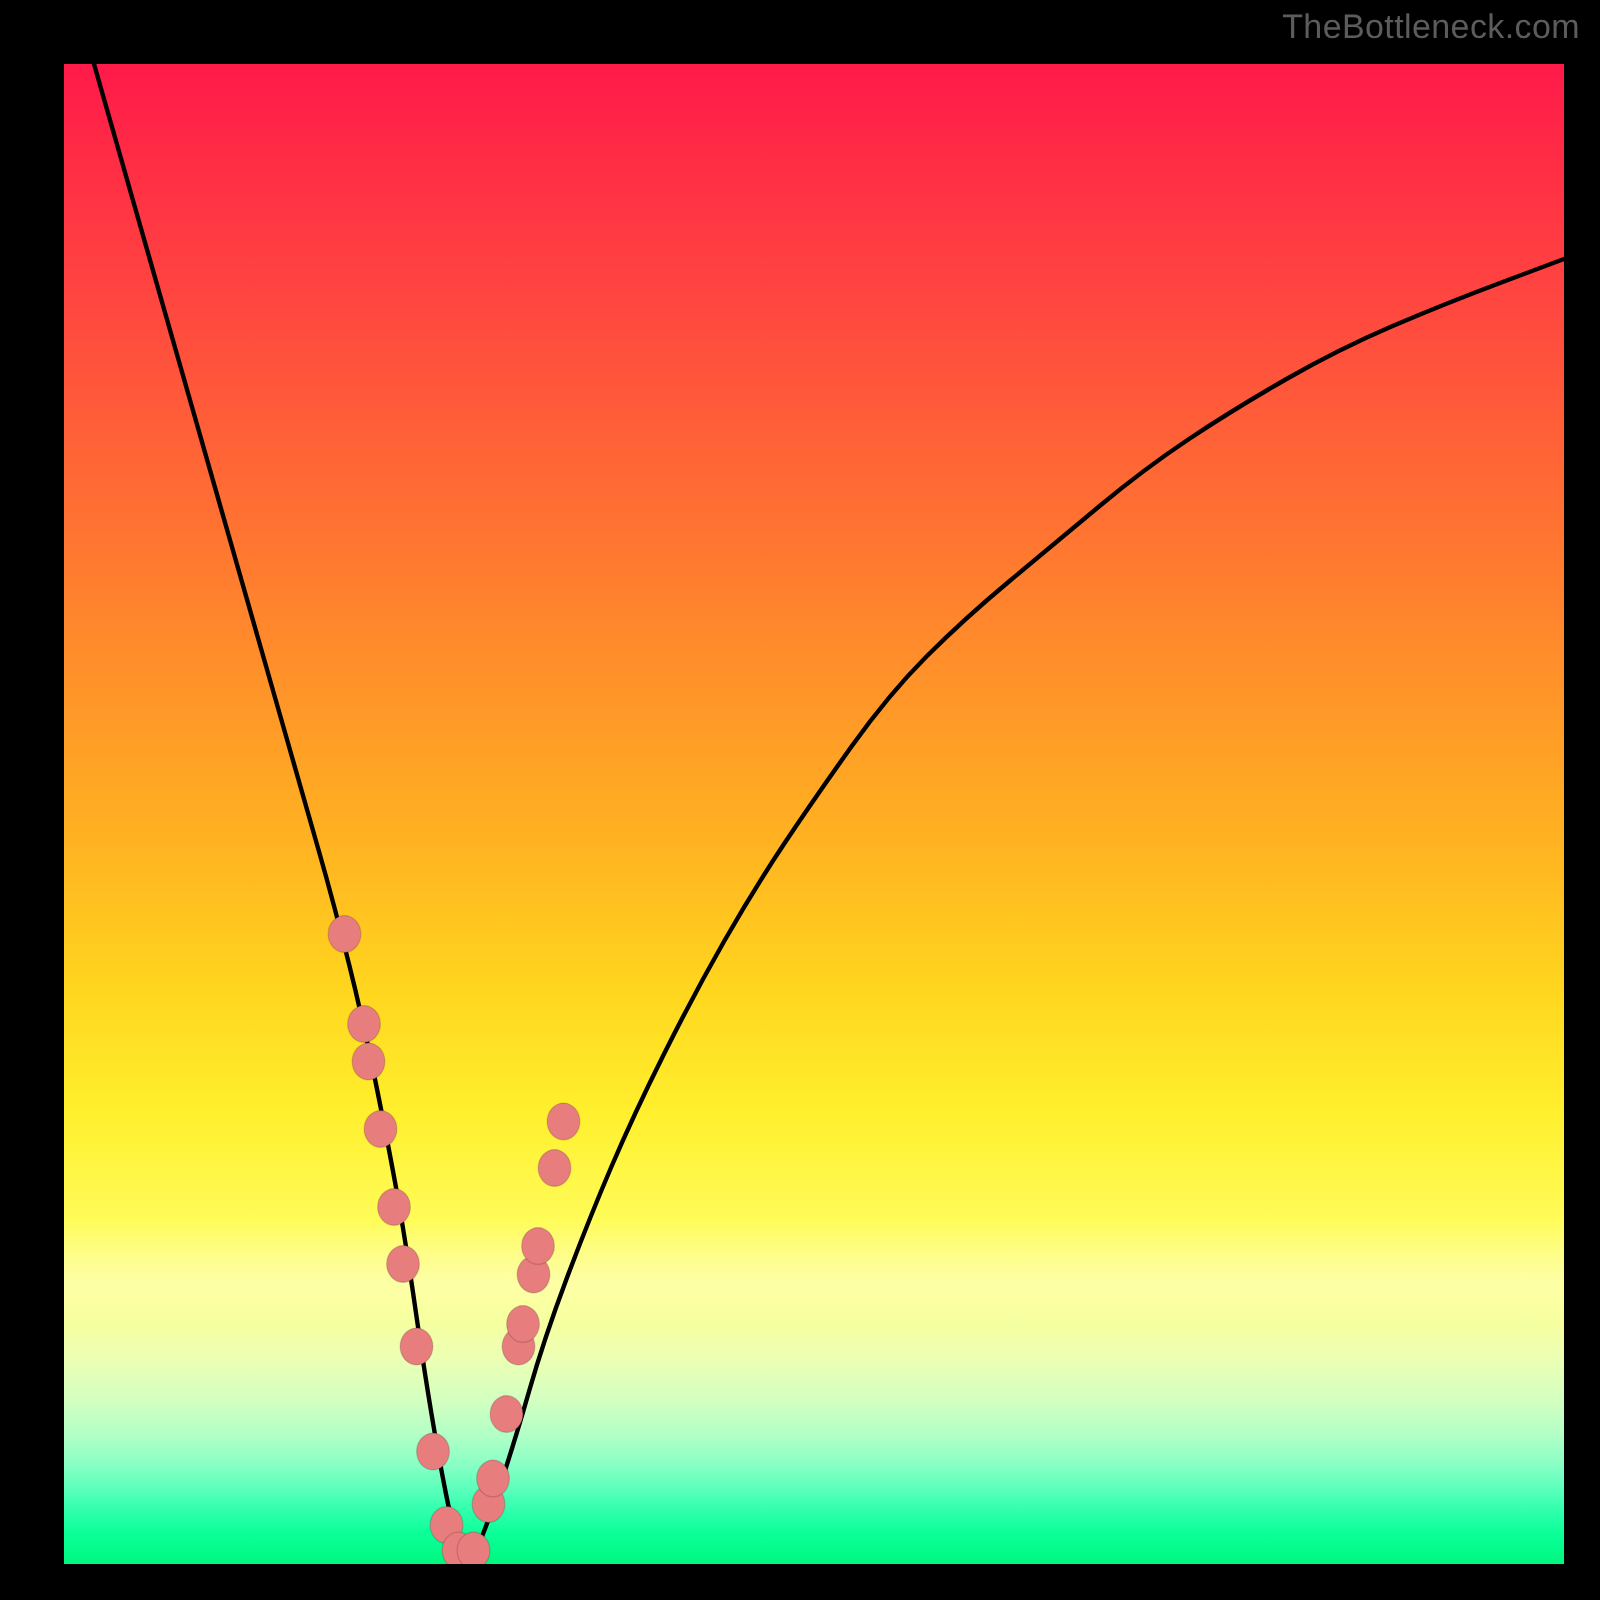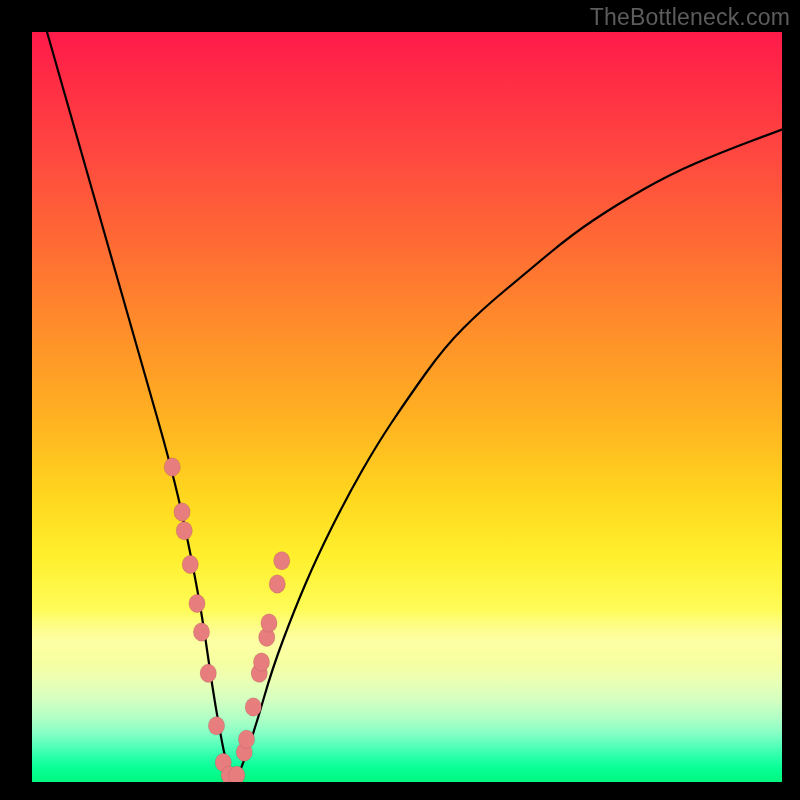--- a/index.html
+++ b/index.html
@@ -66,21 +66,21 @@
     position: absolute;
     left: 0; top: 0;
     width: 750px; height: 750px;
     overflow: visible;
   }
   .watermark {
     position: absolute;
     top: 4px;
     right: 10px;
     color: #5c5c5c;
-    font-size: 23px;
+    font-size: 17px;
     font-weight: 400;
     letter-spacing: 0.2px;
     pointer-events: none;
     user-select: none;
   }
 </style>
 </head>
 <body>
 
 <div class="frame">

